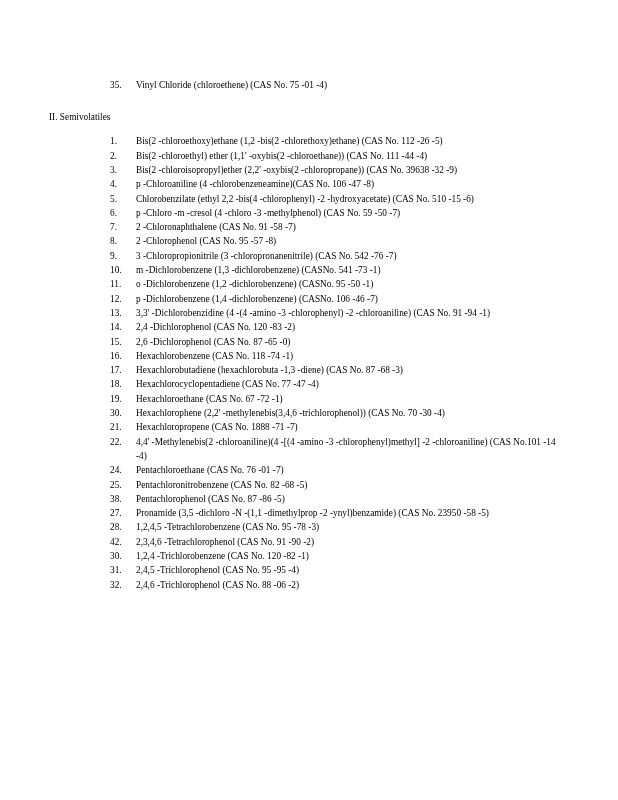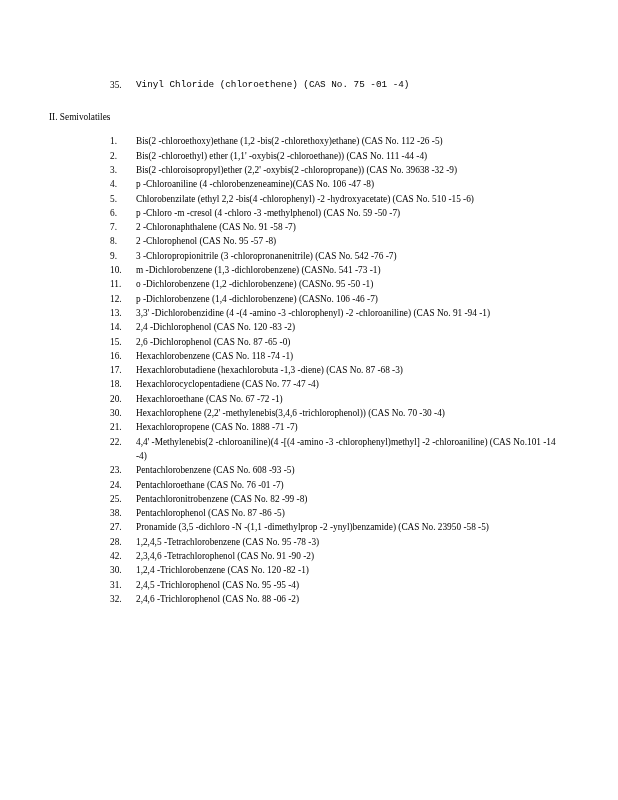--- a/index.html
+++ b/index.html
@@ -28,21 +28,20 @@
     font-size: 9.3px;
     line-height: 14.2px;
   }
   .top-item .num {
     width: 26px;
     flex: 0 0 26px;
     text-align: left;
   }
   .top-item .txt {
     flex: 1;
-    font-family: Liberation Mono, monospace;
   }
   .section-head {
     margin-top: 18px;
     margin-left: 9px;
     font-size: 9.3px;
     line-height: 14.2px;
   }
   ol.list {
     list-style: none;
     margin: 10px 0 0 0;
@@ -144,46 +143,42 @@
       </li>
       <li>
         <span class="num">17.</span>
         <span class="txt">Hexachlorobutadiene        (hexachlorobuta   -1,3 -diene)  (CAS   No.  87 -68 -3)</span>
       </li>
       <li>
         <span class="num">18.</span>
         <span class="txt">Hexachlorocyclopentadiene           (CAS   No.  77 -47 -4)</span>
       </li>
       <li>
-        <span class="num">20.</span>
+        <span class="num">19.</span>
         <span class="txt">Hexachloroethane      (CAS   No.  67 -72 -1)</span>
       </li>
       <li>
         <span class="num">30.</span>
         <span class="txt">Hexachlorophene       (2,2' -methylenebis(3,4,6     -trichlorophenol))      (CAS   No.  70 -30 -4)</span>
       </li>
       <li>
         <span class="num">21.</span>
         <span class="txt">Hexachloropropene       (CAS   No.  1888 -71 -7)</span>
       </li>
       <li>
         <span class="num">22.</span>
         <span class="txt">4,4' -Methylenebis(2    -chloroaniline)(4    -[(4 -amino -3 -chlorophenyl)methyl]      -2 -chloroaniline)   (CAS   No.101   -14 -4)</span>
       </li>
       <li>
-        <span class="num">23.</span>
-        <span class="txt">Pentachlorobenzene       (CAS   No.  608 -93 -5)</span>
-      </li>
-      <li>
         <span class="num">24.</span>
         <span class="txt">Pentachloroethane      (CAS   No.  76 -01 -7)</span>
       </li>
       <li>
         <span class="num">25.</span>
-        <span class="txt">Pentachloronitrobenzene          (CAS   No.  82 -99 -8)</span>
+        <span class="txt">Pentachloronitrobenzene          (CAS   No.  82 -68 -5)</span>
       </li>
       <li>
         <span class="num">38.</span>
         <span class="txt">Pentachlorophenol      (CAS   No.  87 -86 -5)</span>
       </li>
       <li>
         <span class="num">27.</span>
         <span class="txt">Pronamide    (3,5 -dichloro  -N -(1,1 -dimethylprop   -2 -ynyl)benzamide)       (CAS   No.  23950 -58 -5)</span>
       </li>
       <li>

